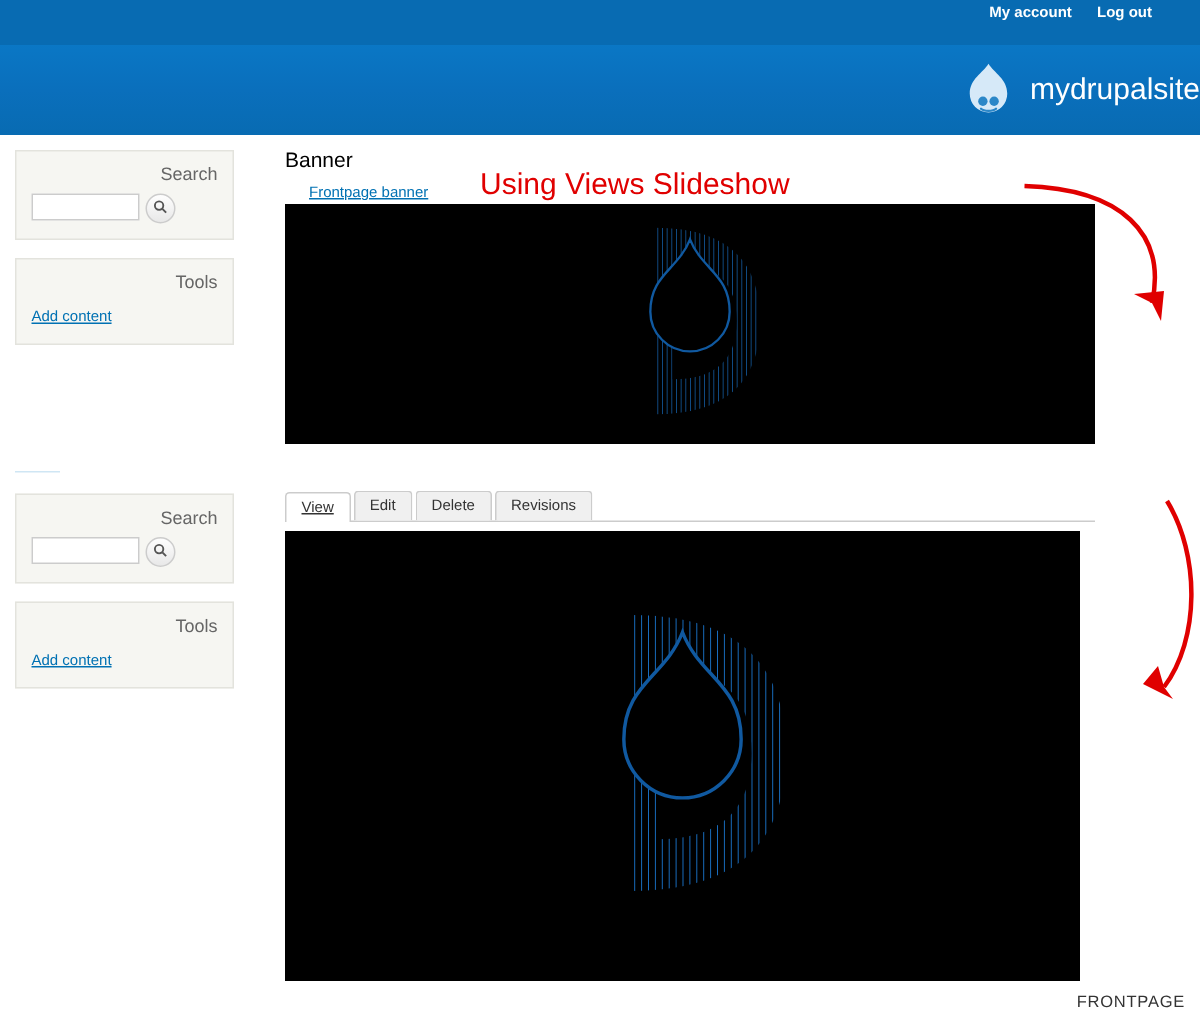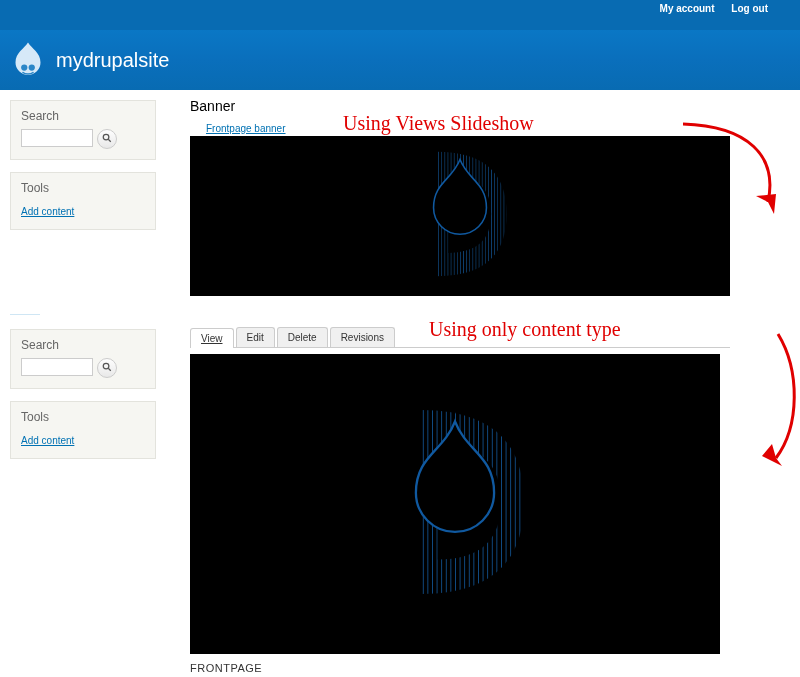--- a/index.html
+++ b/index.html
@@ -7,37 +7,37 @@
 
   .page { position:relative; width:800px; }
 
   
   .top-links { height:30px; background:#086bb2; color:#fff; font-size:10px;
                text-align:right; padding-right:32px; line-height:18px; }
   .top-links span { margin-left:14px; font-weight:bold; cursor:pointer; }
 
   .header-bar { height:60px;
                 background:linear-gradient(#0a77c5 0%, #0a6fbc 50%, #086bb2 100%);
-                display:flex; align-items:center; padding-left:8px; }
+                display:flex; align-items:center; padding-left:8px;justify-content:flex-end; }
   .logo { width:40px; height:40px; margin-right:8px; }
   .site-name { color:#fff; font-size:20px; font-weight:400; }
 
   .nav-row { background:linear-gradient(#0a6fbc,#086bb2); height:16px; padding-left:10px;
              display:flex; align-items:flex-end; }
   .tab-home { background:#fff; color:#333; font-size:10px; padding:3px 8px;
               border-radius:4px 4px 0 0; line-height:1; }
 
   
   .body { width:100%; background:#fff; }
   .row  { display:flex; align-items:flex-start; }
 
   .sidebar { width:166px; padding:10px 10px 4px 10px; flex-shrink:0; }
   .block   { background:#f6f6f2; border:1px solid #e3e3dd; padding:8px 10px 10px;
              margin-bottom:12px; }
-  .block h3{ font-size:12px; font-weight:400; color:#666; margin-bottom:6px; }
+  .block h3{ font-size:12px; font-weight:400; color:#666; margin-bottom:6px;text-align:right; }
   .searchbox{ display:flex; gap:4px; }
   .searchbox input{ width:72px; height:18px; border:1px solid #ccc; font-size:11px;
                     padding:1px 2px; background:#fff; }
   .searchbox button{ width:20px; height:20px; border:1px solid #ccc;
                      border-radius:10px;
                      background:linear-gradient(#fefefe,#e8e8e8);
                      display:flex; align-items:center; justify-content:center;
                      cursor:pointer; font-size:11px; color:#444; }
   .tool-link{ font-size:10px; color:#0071B3; text-decoration:underline; cursor:pointer;
               display:inline-block; margin-top:2px;text-align:right; }
@@ -56,28 +56,28 @@
              width:540px; }
   .tabs div{ border:1px solid #ccc; border-bottom:none; padding:4px 10px; margin-right:2px;
              border-radius:3px 3px 0 0; background:#f0f0f0; cursor:pointer; }
   .tabs .active{ background:#fff; position:relative; top:1px;text-decoration:underline; }
 
   .big-slide{ width:530px; height:300px; background:#000; display:flex;
               align-items:center; justify-content:center; margin-top:6px; }
 
   .logo-d  { } 
 
-  .footer-tag{ font-size:11px; color:#333; margin-top:8px; letter-spacing:.5px; }
+  .footer-tag{ font-size:11px; color:#333; margin-top:8px; letter-spacing:.5px;text-align:right; }
 
   .divider { border:none; border-top:1px solid #cfe6f4; margin:10px 0 4px 10px;
              width:30px; }
 
   
-  .anno   { position:absolute; color:#e00000; font-family:Liberation Serif, serif;
-            font-size:20px; font-weight:400; pointer-events:none;margin-left:23px; }
+  .anno   { position:absolute; color:#e00000; font-family:Liberation Sans, sans-serif;
+            font-size:20px; font-weight:400; pointer-events:none; }
   .anno1  { top:112px; left:320px; }
   .anno2  { top:318px; left:406px; }
   
   .arrow  { position:absolute; pointer-events:none; }
   .arrow1 { top:116px; left:678px; width:110px; height:100px; }
   .arrow2 { top:330px; left:756px; width:46px; height:140px; }
 </style>
 </head>
 <body>
 
@@ -191,21 +191,20 @@
               <path d="M100 20c10 26 34 30 34 62a34 34 0 1 1-68 0c0-32 24-36 34-62z" fill="#000" stroke="#1059a0" stroke-width="2"></path>
             </svg>
           </span>
         </div>
         <div class="footer-tag">FRONTPAGE</div>
       </div>
     </div>
   </div>
 
   <div class="anno anno1">Using Views Slideshow</div>
-  <div class="anno anno2">Using only content type</div>
 
   <span class="arrow arrow1">
     <svg width="110" height="100" viewBox="0 0 110 100">
       <path d="M5 8 C 70 10, 100 40, 90 86" fill="none" stroke="#e00000" stroke-width="3"></path>
       <path d="M90 86 l-12 -6 l20 -2 l-2 20 z" fill="#e00000"></path>
     </svg>
   </span>
   <span class="arrow arrow2">
     <svg width="46" height="140" viewBox="0 0 46 140">
       <path d="M22 4 C 44 40, 44 96, 20 128" fill="none" stroke="#e00000" stroke-width="3"></path>

